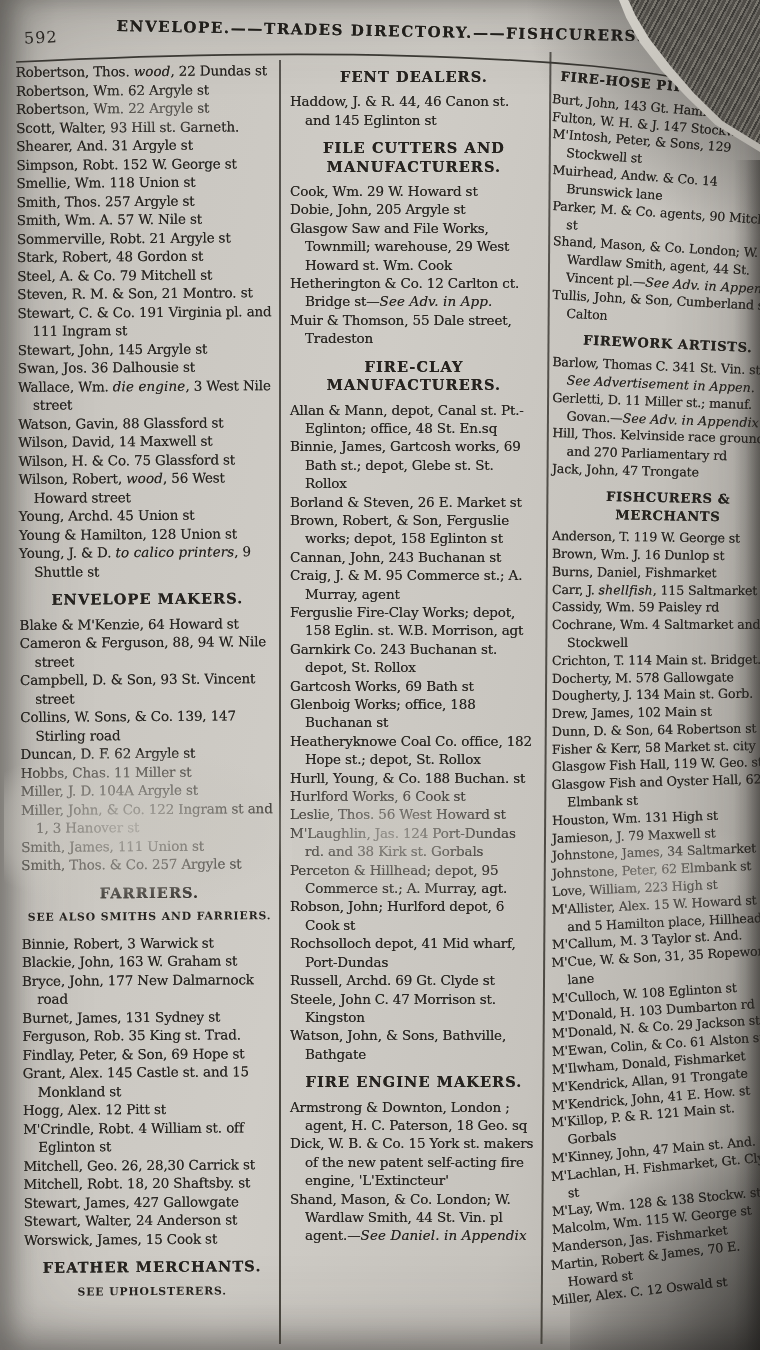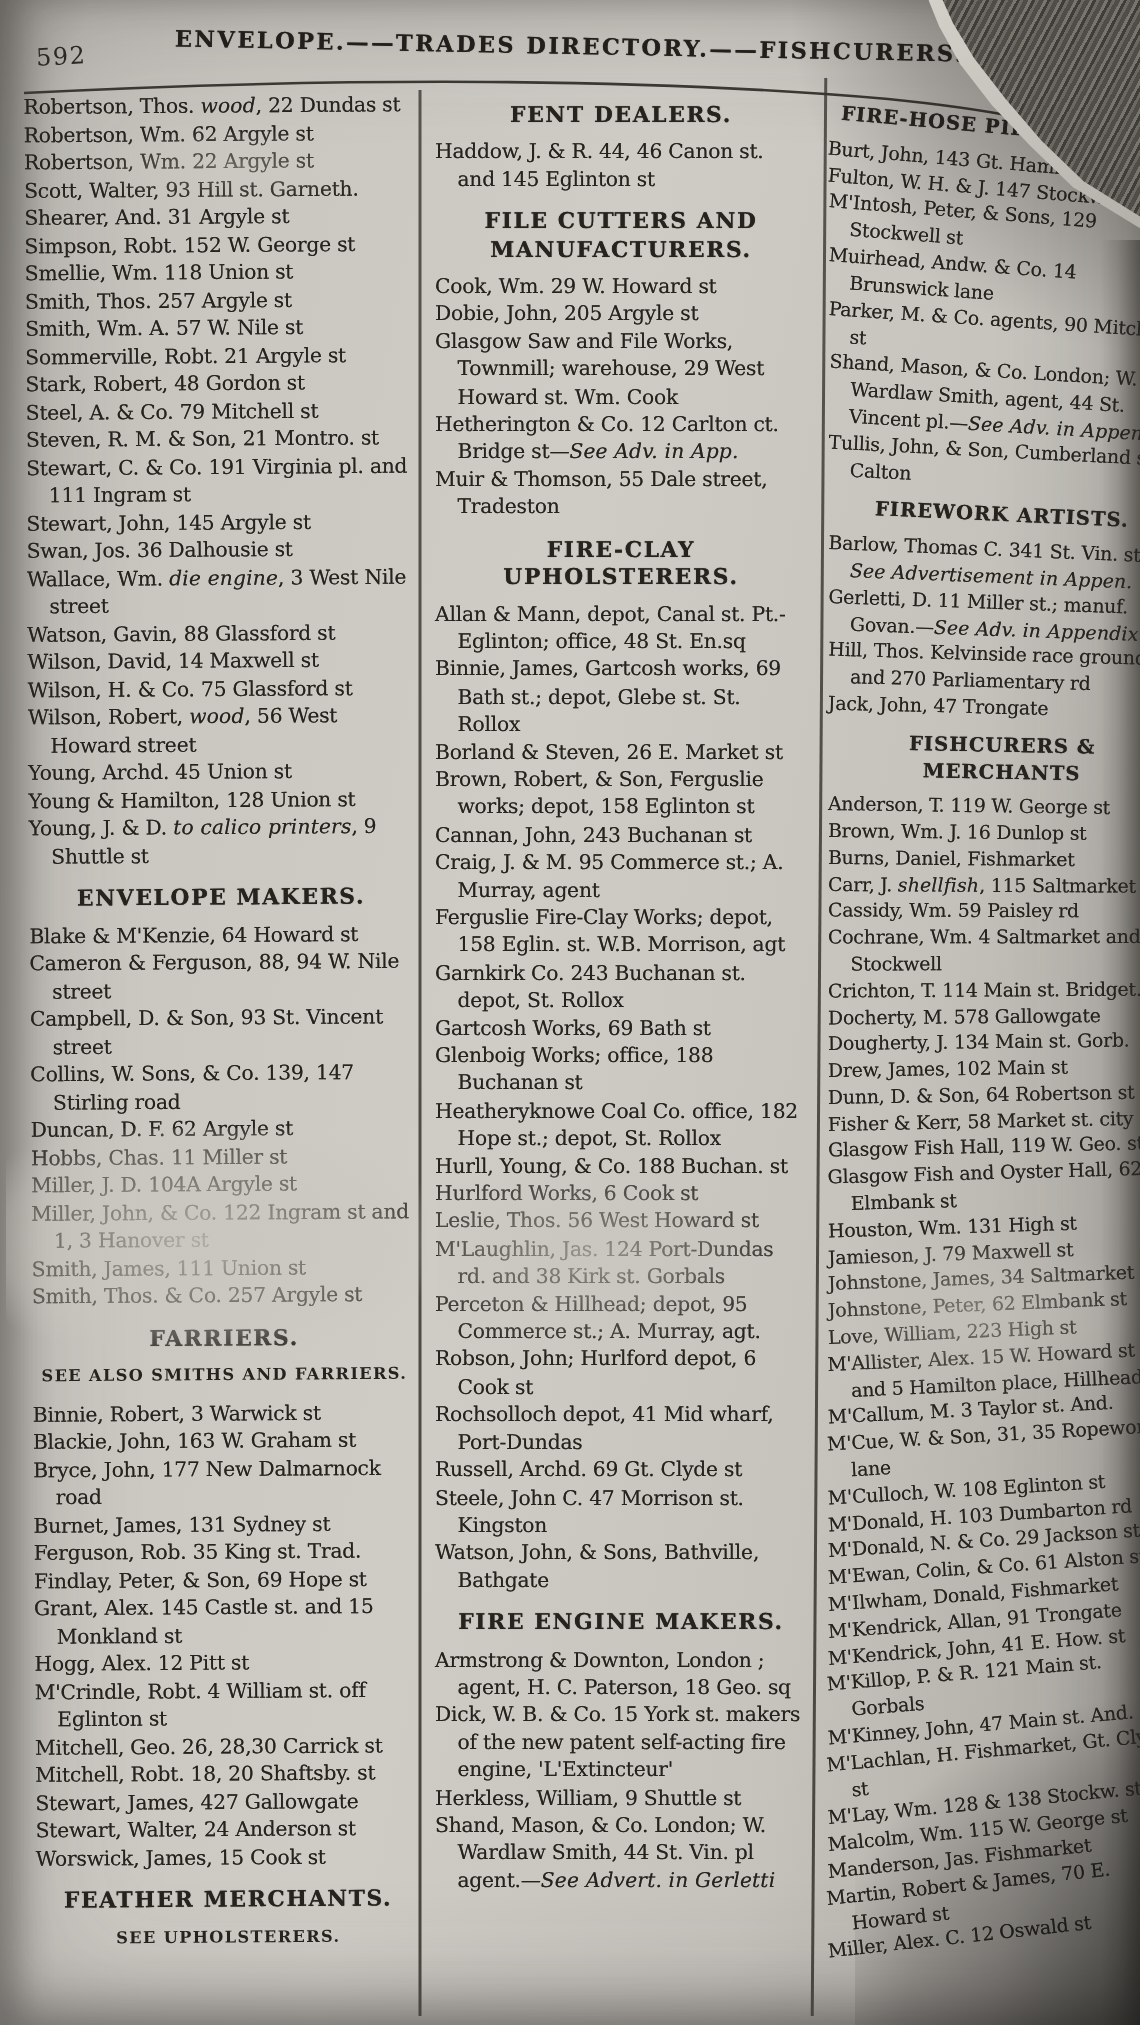--- a/index.html
+++ b/index.html
@@ -113,21 +113,21 @@
   <div class="divider divider1"></div>
   <div class="col col2">
       <div class="section-title">FENT DEALERS.</div>
       <div class="entry">Haddow, J. &amp; R. 44, 46 Canon st. and 145 Eglinton st</div>
       <div class="section-title">FILE CUTTERS AND MANUFACTURERS.</div>
       <div class="entry">Cook, Wm. 29 W. Howard st</div>
       <div class="entry">Dobie, John, 205 Argyle st</div>
       <div class="entry">Glasgow Saw and File Works, Townmill; warehouse, 29 West Howard st. Wm. Cook</div>
       <div class="entry">Hetherington &amp; Co. 12 Carlton ct. Bridge st—<i>See Adv. in App.</i></div>
       <div class="entry">Muir &amp; Thomson, 55 Dale street, Tradeston</div>
-      <div class="section-title">FIRE-CLAY UPHOLSTERERS.</div>
+      <div class="section-title">FIRE-CLAY MANUFACTURERS.</div>
       <div class="entry">Allan &amp; Mann, depot, Canal st. Pt.-Eglinton; office, 48 St. En.sq</div>
       <div class="entry">Binnie, James, Gartcosh works, 69 Bath st.; depot, Glebe st. St. Rollox</div>
       <div class="entry">Borland &amp; Steven, 26 E. Market st</div>
       <div class="entry">Brown, Robert, &amp; Son, Ferguslie works; depot, 158 Eglinton st</div>
       <div class="entry">Cannan, John, 243 Buchanan st</div>
       <div class="entry">Craig, J. &amp; M. 95 Commerce st.; A. Murray, agent</div>
       <div class="entry">Ferguslie Fire-Clay Works; depot, 158 Eglin. st. W.B. Morrison, agt</div>
       <div class="entry">Garnkirk Co. 243 Buchanan st. depot, St. Rollox</div>
       <div class="entry">Gartcosh Works, 69 Bath st</div>
       <div class="entry">Glenboig Works; office, 188 Buchanan st</div>
@@ -138,22 +138,21 @@
       <div class="entry">M'Laughlin, Jas. 124 Port-Dundas rd. and 38 Kirk st. Gorbals</div>
       <div class="entry">Perceton &amp; Hillhead; depot, 95 Commerce st.; A. Murray, agt.</div>
       <div class="entry">Robson, John; Hurlford depot, 6 Cook st</div>
       <div class="entry">Rochsolloch depot, 41 Mid wharf, Port-Dundas</div>
       <div class="entry">Russell, Archd. 69 Gt. Clyde st</div>
       <div class="entry">Steele, John C. 47 Morrison st. Kingston</div>
       <div class="entry">Watson, John, &amp; Sons, Bathville, Bathgate</div>
       <div class="section-title">FIRE ENGINE MAKERS.</div>
       <div class="entry">Armstrong &amp; Downton, London ; agent, H. C. Paterson, 18 Geo. sq</div>
       <div class="entry">Dick, W. B. &amp; Co. 15 York st. makers of the new patent self-acting fire engine, 'L'Extincteur'</div>
-      <div class="entry">Herkless, William, 9 Shuttle st</div>
-      <div class="entry">Shand, Mason, &amp; Co. London; W. Wardlaw Smith, 44 St. Vin. pl agent.—<i>See Advert. in Gerletti</i></div>
+      <div class="entry">Shand, Mason, &amp; Co. London; W. Wardlaw Smith, 44 St. Vin. pl agent.—<i>See Daniel. in Appendix</i></div>
     </div>
   <div class="divider divider2"></div>
   <div class="col col3">
       <div class="section-title" style="transform: rotate(5.03466deg); transform-origin: 0px 50%;">FIRE-HOSE PIPE MAKERS.</div>
       <div class="entry" style="transform: rotate(4.8234deg); transform-origin: 0px 50%;">Burt, John, 143 Gt. Hamilton st</div>
       <div class="entry" style="transform: rotate(4.65807deg); transform-origin: 0px 50%;">Fulton, W. H. &amp; J. 147 Stockw. st</div>
       <div class="entry" style="transform: rotate(4.41925deg); transform-origin: 0px 50%;">M'Intosh, Peter, &amp; Sons, 129 Stockwell st</div>
       <div class="entry" style="transform: rotate(4.08858deg); transform-origin: 0px 50%;">Muirhead, Andw. &amp; Co. 14 Brunswick lane</div>
       <div class="entry" style="transform: rotate(3.75791deg); transform-origin: 0px 50%;">Parker, M. &amp; Co. agents, 90 Mitchell st</div>
       <div class="entry" style="transform: rotate(3.35835deg); transform-origin: 0px 50%;">Shand, Mason, &amp; Co. London; W. Wardlaw Smith, agent, 44 St. Vincent pl.—<i>See Adv. in Appen.</i></div>

